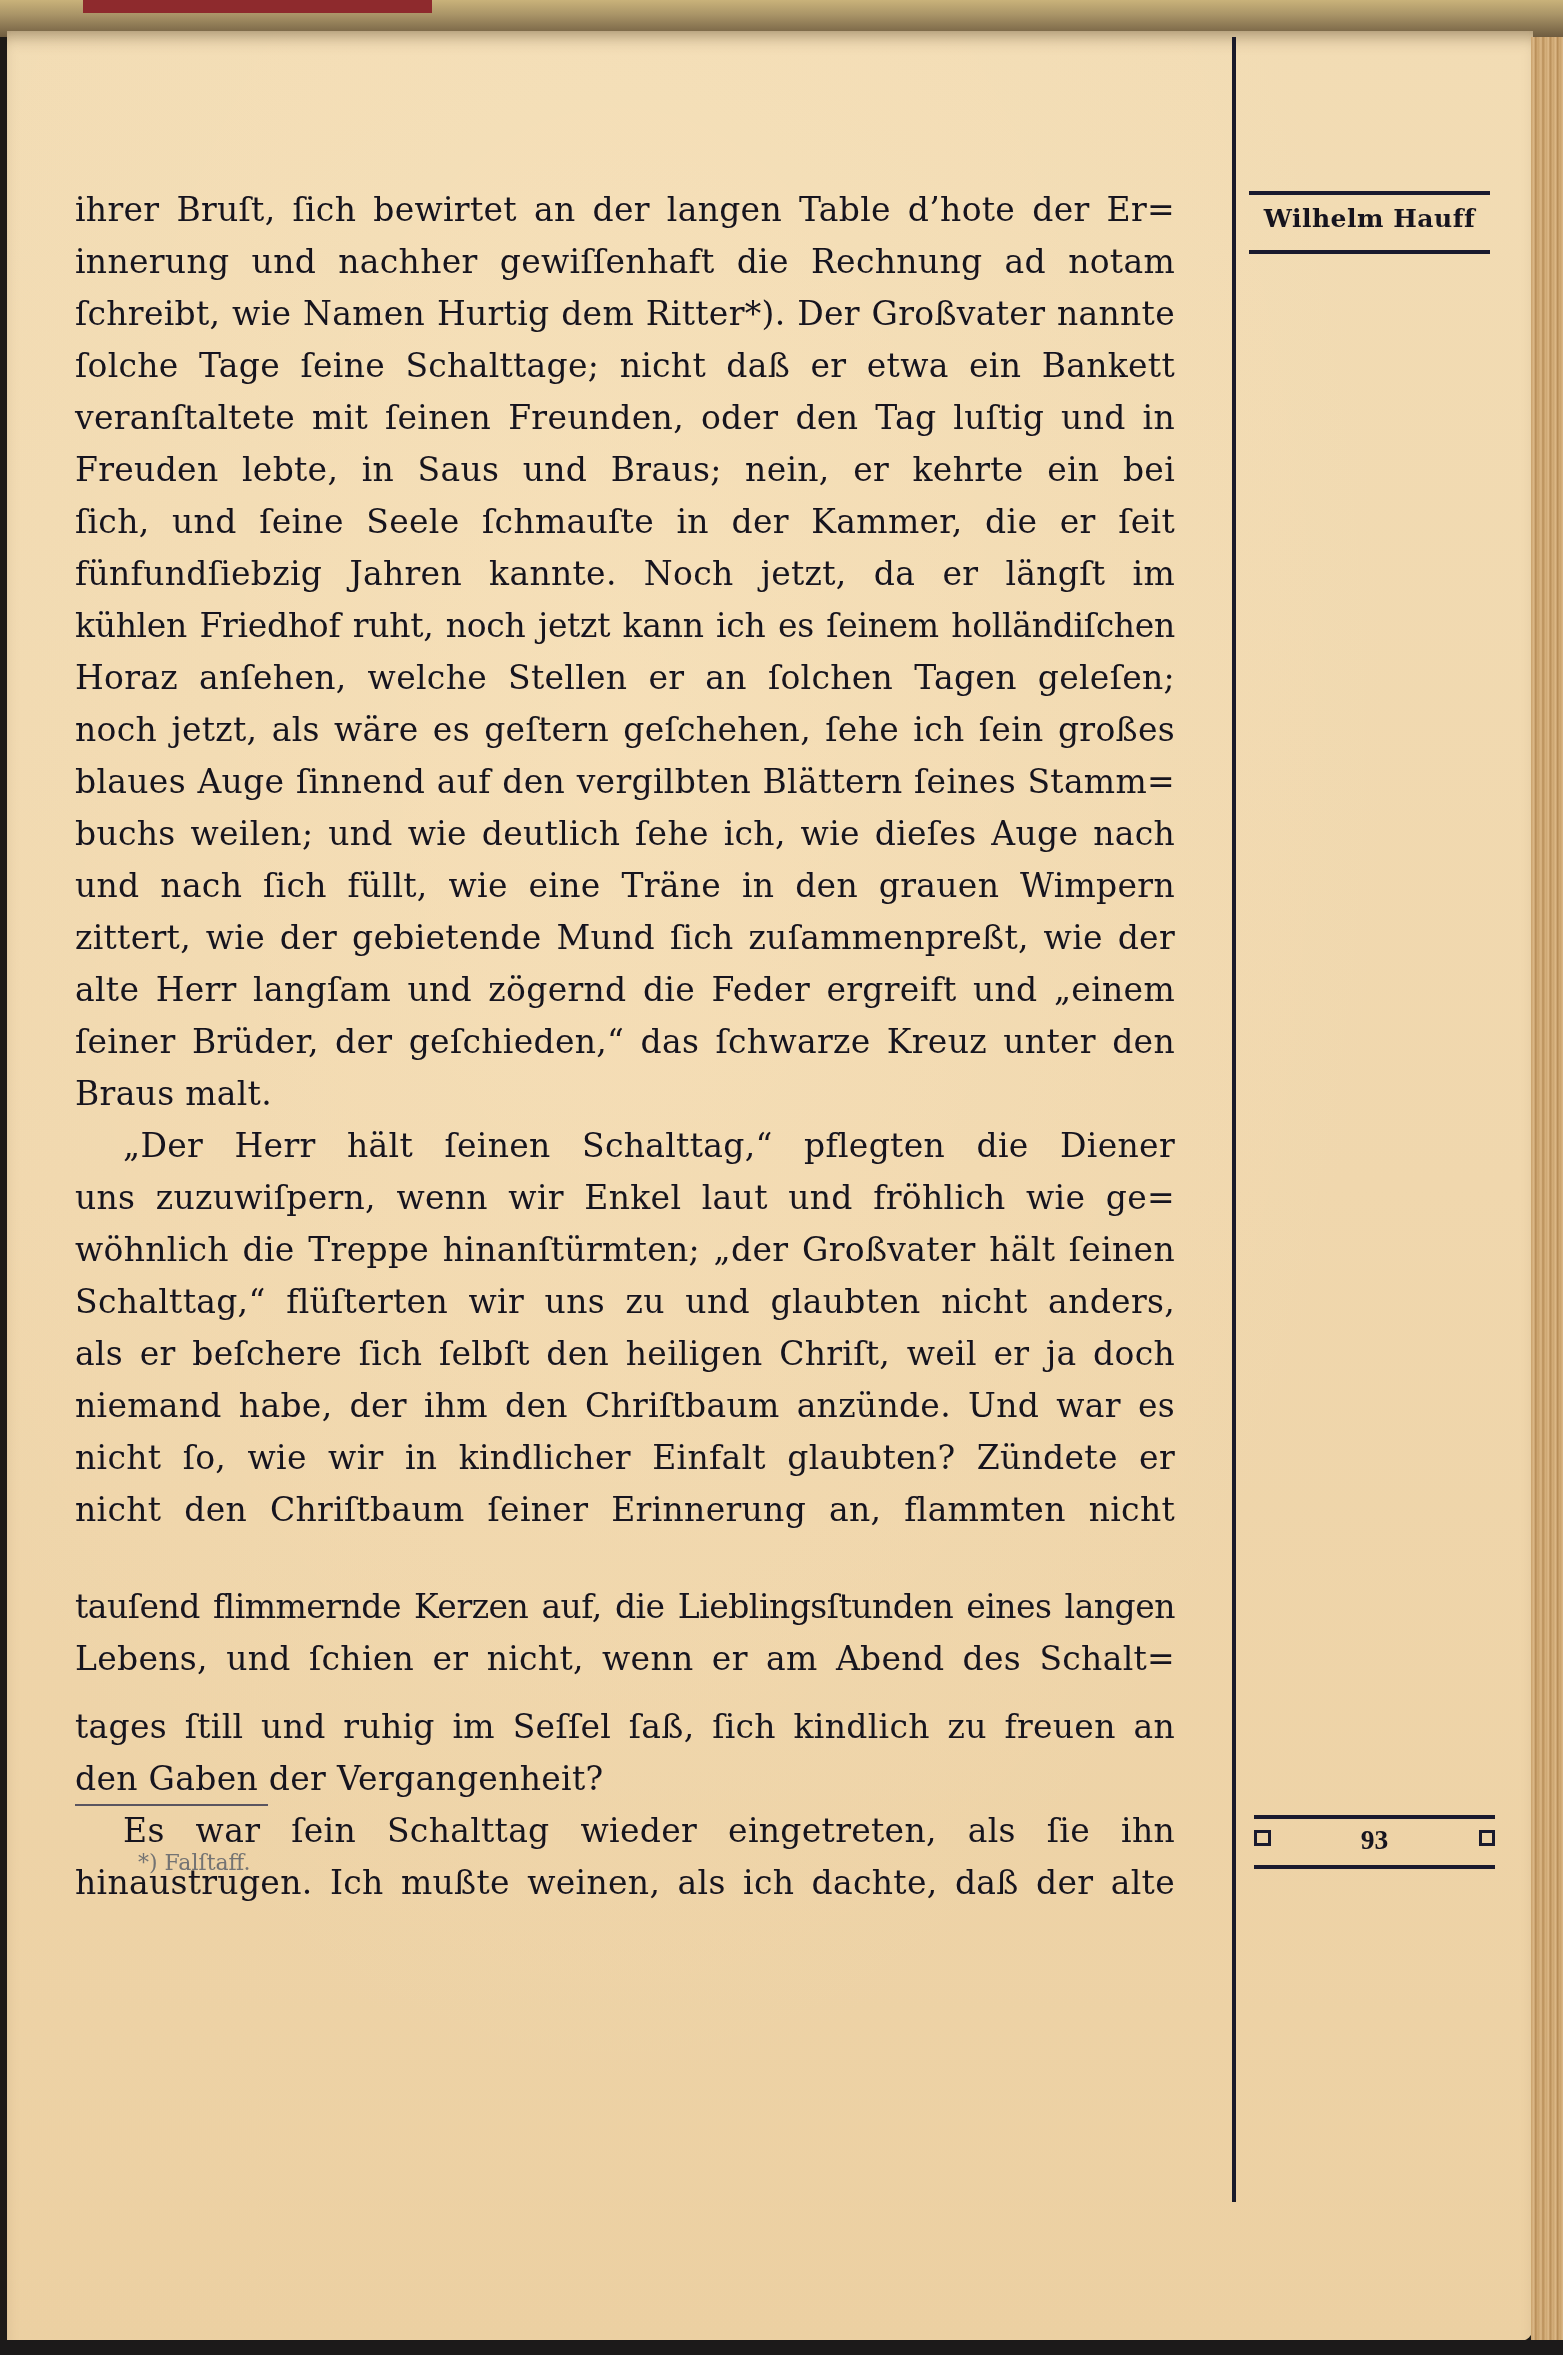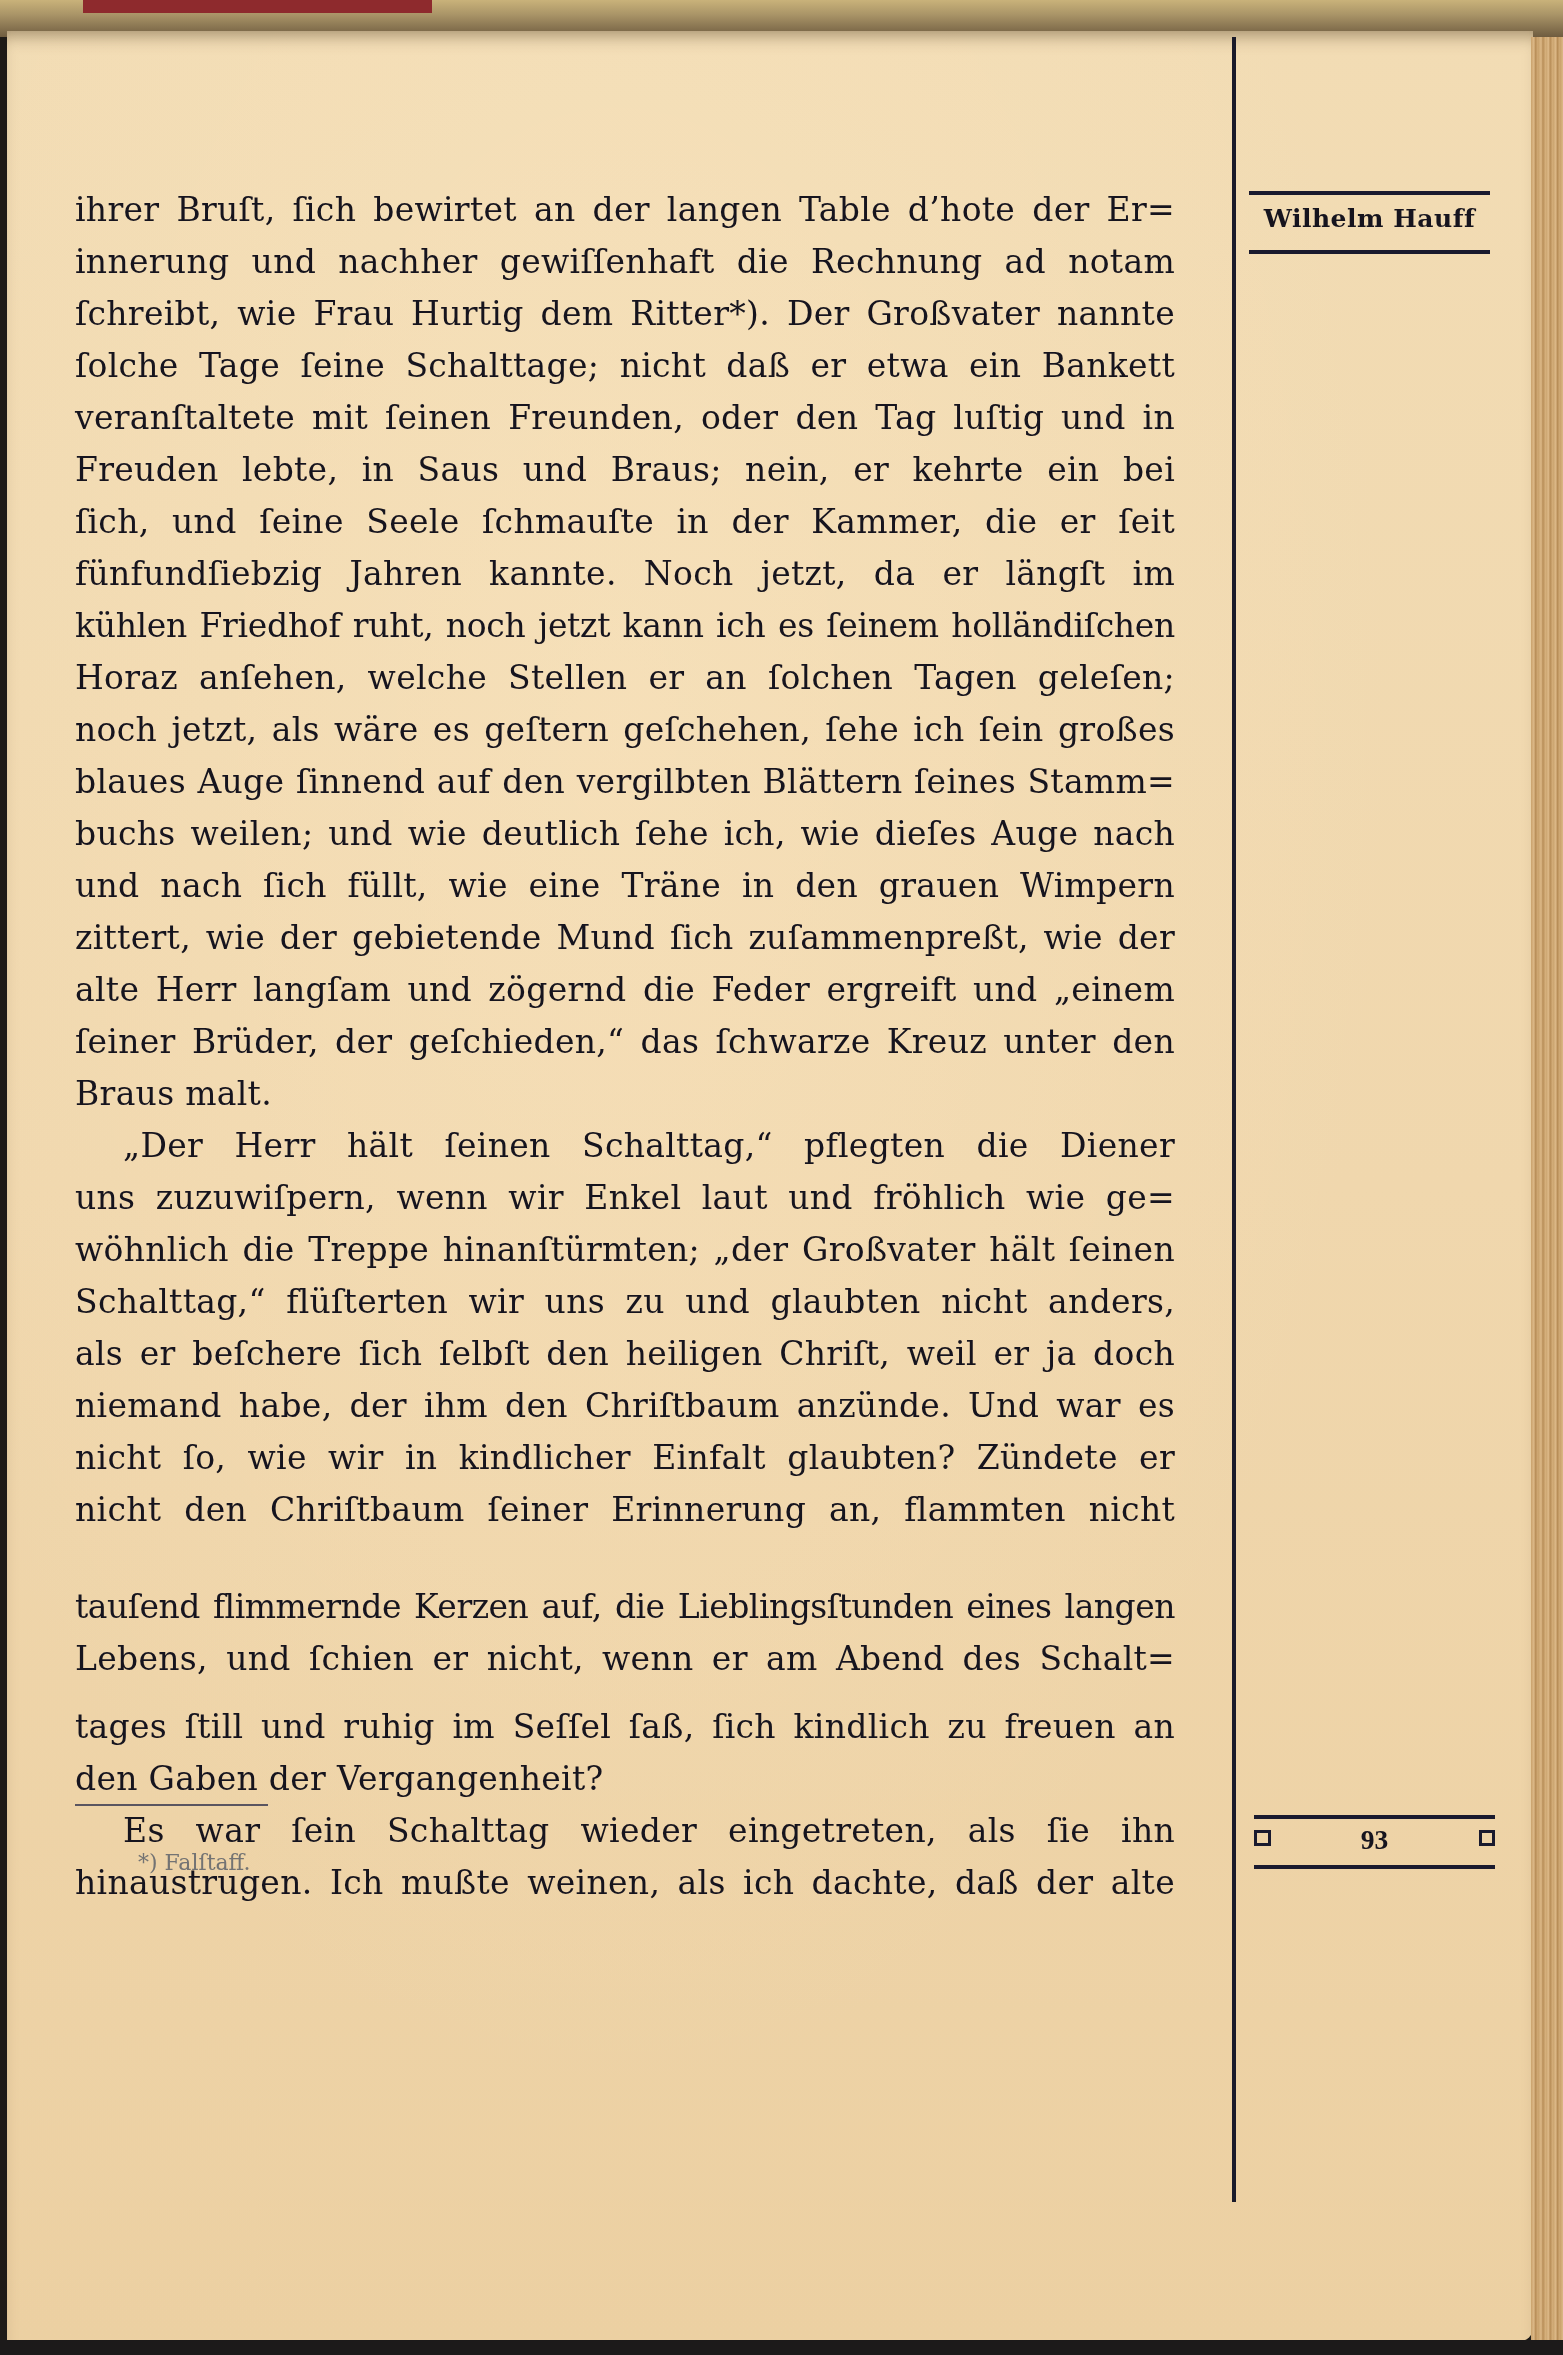--- a/index.html
+++ b/index.html
@@ -91,21 +91,21 @@
 
 <div class="page"></div>
 <div class="page-edge"></div>
 <div class="bottom-edge"></div>
 
 <div class="divider"></div>
 
 <div class="body-text">
   <span class="line" style="display: block;">ihrer Bruſt, ſich bewirtet an der langen Table d’hote der Er=</span>
   <span class="line" style="display: block;">innerung und nachher gewiſſenhaft die Rechnung ad notam</span>
-  <span class="line" style="display: block;">ſchreibt, wie Frau Hurtig dem Ritter*).  Der Großvater nannte</span>
+  <span class="line" style="display: block;">ſchreibt, wie Namen Hurtig dem Ritter*).  Der Großvater nannte</span>
   <span class="line" style="display: block;">ſolche Tage ſeine Schalttage; nicht daß er etwa ein Bankett</span>
   <span class="line" style="display: block;">veranſtaltete mit ſeinen Freunden, oder den Tag luſtig und in</span>
   <span class="line" style="display: block;">Freuden lebte, in Saus und Braus; nein, er kehrte ein bei</span>
   <span class="line" style="display: block;">ſich, und ſeine Seele ſchmauſte in der Kammer, die er ſeit</span>
   <span class="line" style="display: block;">fünfundſiebzig Jahren kannte.  Noch jetzt, da er längſt im</span>
   <span class="line" style="display: block; letter-spacing: -0.3px;">kühlen Friedhof ruht, noch jetzt kann ich es ſeinem holländiſchen</span>
   <span class="line" style="display: block;">Horaz anſehen, welche Stellen er an ſolchen Tagen geleſen;</span>
   <span class="line" style="display: block;">noch jetzt, als wäre es geſtern geſchehen, ſehe ich ſein großes</span>
   <span class="line" style="display: block;">blaues Auge ſinnend auf den vergilbten Blättern ſeines Stamm=</span>
   <span class="line" style="display: block;">buchs weilen; und wie deutlich ſehe ich, wie dieſes Auge nach</span>

